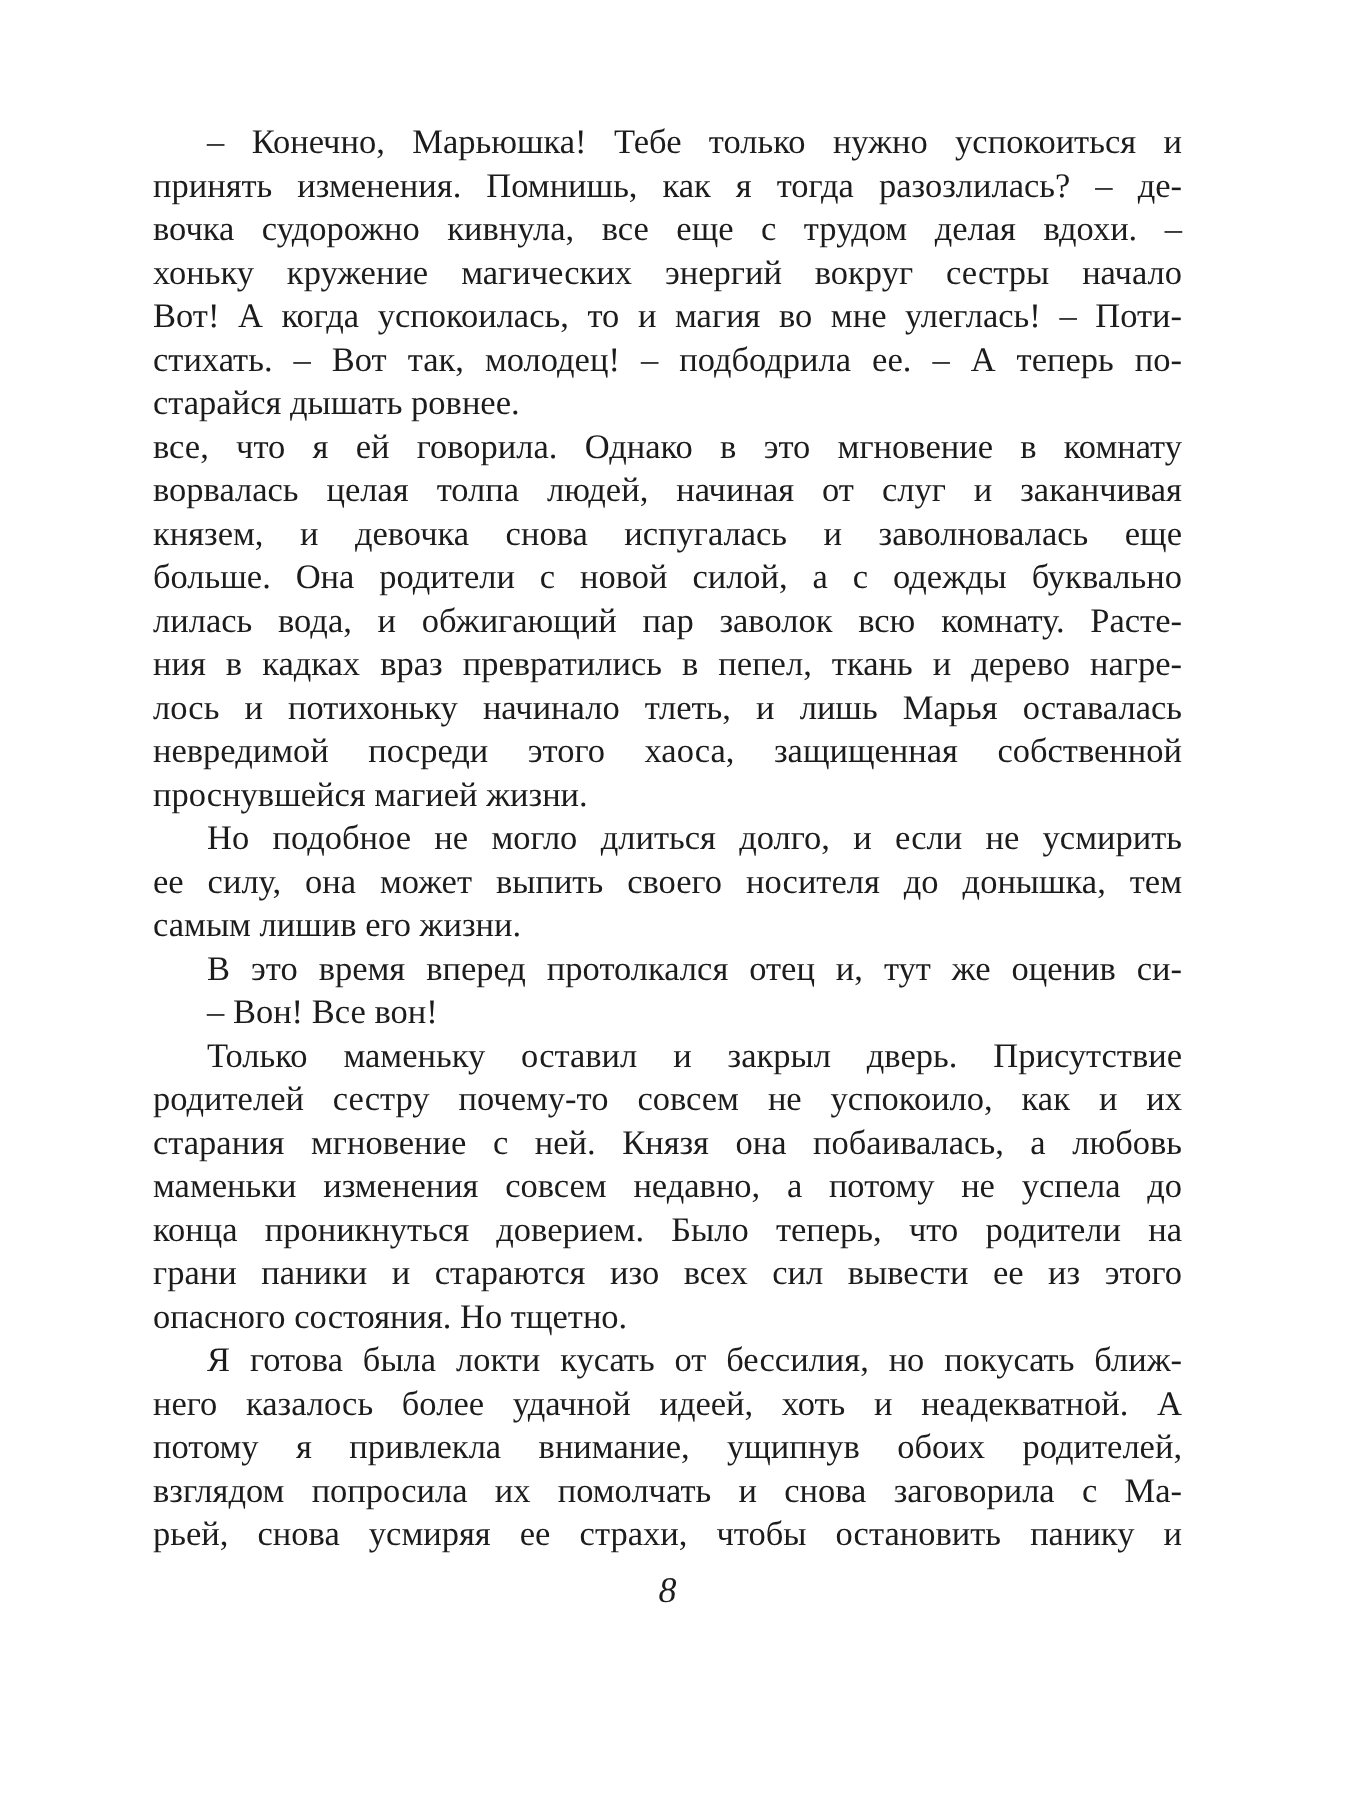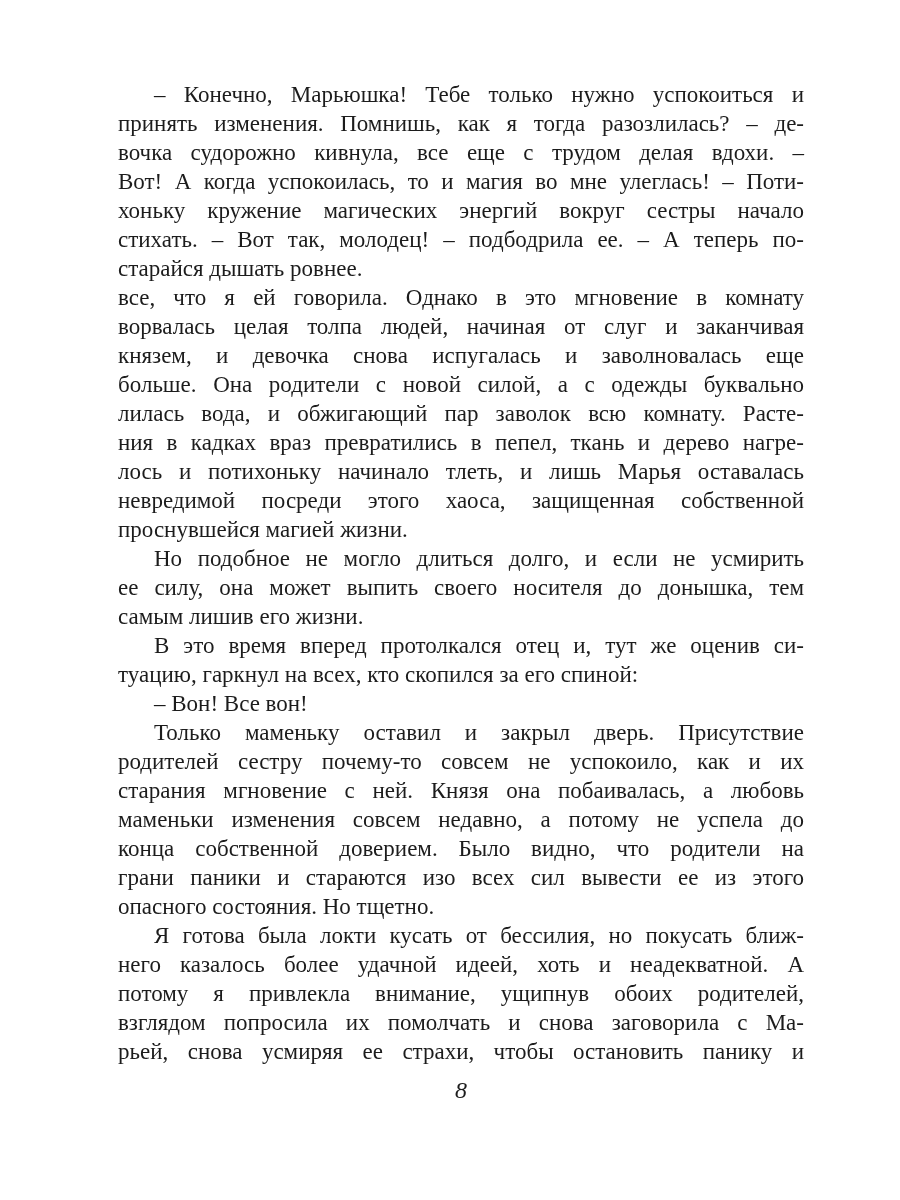--- a/index.html
+++ b/index.html
@@ -20,21 +20,20 @@
     background: #ffffff;
   }
   .text-block {
     position: absolute;
     left: 102px;
     top: 80px;
     width: 686px;
     color: #1c1c1c;
     font-size: 23px;
     line-height: 29px;
-    margin-left: 16px;
   }
   .paragraph { margin: 0; }
   .line {
     text-align: justify;
     text-align-last: justify;
     white-space: normal;
   }
   .line.first { padding-left: 36px; }
   .line.para-last { text-align-last: left; }
   .page-number {
@@ -49,22 +48,22 @@
 </head>
 <body>
 
 <div class="book-page">
   <div class="text-block">
 
     <div class="paragraph">
         <div class="line first">– Конечно, Марьюшка! Тебе только нужно успокоиться и</div>
         <div class="line">принять изменения. Помнишь, как я тогда разозлилась? – де-</div>
         <div class="line">вочка судорожно кивнула, все еще с трудом делая вдохи. –</div>
+        <div class="line">хоньку кружение магических энергий вокруг сестры начало</div>
         <div class="line">Вот! А когда успокоилась, то и магия во мне улеглась! – Поти-</div>
-        <div class="line">хоньку кружение магических энергий вокруг сестры начало</div>
         <div class="line">стихать. – Вот так, молодец! – подбодрила ее. – А теперь по-</div>
         <div class="line para-last">старайся дышать ровнее.</div>
       </div>
       <div class="paragraph">
         <div class="line">все, что я ей говорила. Однако в это мгновение в комнату</div>
         <div class="line">ворвалась целая толпа людей, начиная от слуг и заканчивая</div>
         <div class="line">князем, и девочка снова испугалась и заволновалась еще</div>
         <div class="line">больше. Она родители с новой силой, а с одежды буквально</div>
         <div class="line">лилась вода, и обжигающий пар заволок всю комнату. Расте-</div>
         <div class="line">ния в кадках враз превратились в пепел, ткань и дерево нагре-</div>
@@ -72,31 +71,30 @@
         <div class="line">невредимой посреди этого хаоса, защищенная собственной</div>
         <div class="line para-last">проснувшейся магией жизни.</div>
       </div>
       <div class="paragraph">
         <div class="line first">Но подобное не могло длиться долго, и если не усмирить</div>
         <div class="line">ее силу, она может выпить своего носителя до донышка, тем</div>
         <div class="line para-last">самым лишив его жизни.</div>
       </div>
       <div class="paragraph">
         <div class="line first">В это время вперед протолкался отец и, тут же оценив си-</div>
-        <div class="line para-last">туацию, гаркнул на всех, кто скопился за его спиной:</div>
       </div>
       <div class="paragraph">
         <div class="line first para-last">– Вон! Все вон!</div>
       </div>
       <div class="paragraph">
         <div class="line first">Только маменьку оставил и закрыл дверь. Присутствие</div>
         <div class="line">родителей сестру почему-то совсем не успокоило, как и их</div>
         <div class="line">старания мгновение с ней. Князя она побаивалась, а любовь</div>
         <div class="line">маменьки изменения совсем недавно, а потому не успела до</div>
-        <div class="line">конца собственной доверием. Было видно, что родители на</div>
+        <div class="line">конца проникнуться доверием. Было теперь, что родители на</div>
         <div class="line">грани паники и стараются изо всех сил вывести ее из этого</div>
         <div class="line para-last">опасного состояния. Но тщетно.</div>
       </div>
       <div class="paragraph">
         <div class="line first">Я готова была локти кусать от бессилия, но покусать ближ-</div>
         <div class="line">него казалось более удачной идеей, хоть и неадекватной. А</div>
         <div class="line">потому я привлекла внимание, ущипнув обоих родителей,</div>
         <div class="line">взглядом попросила их помолчать и снова заговорила с Ма-</div>
         <div class="line">рьей, снова усмиряя ее страхи, чтобы остановить панику и</div>
       </div>

